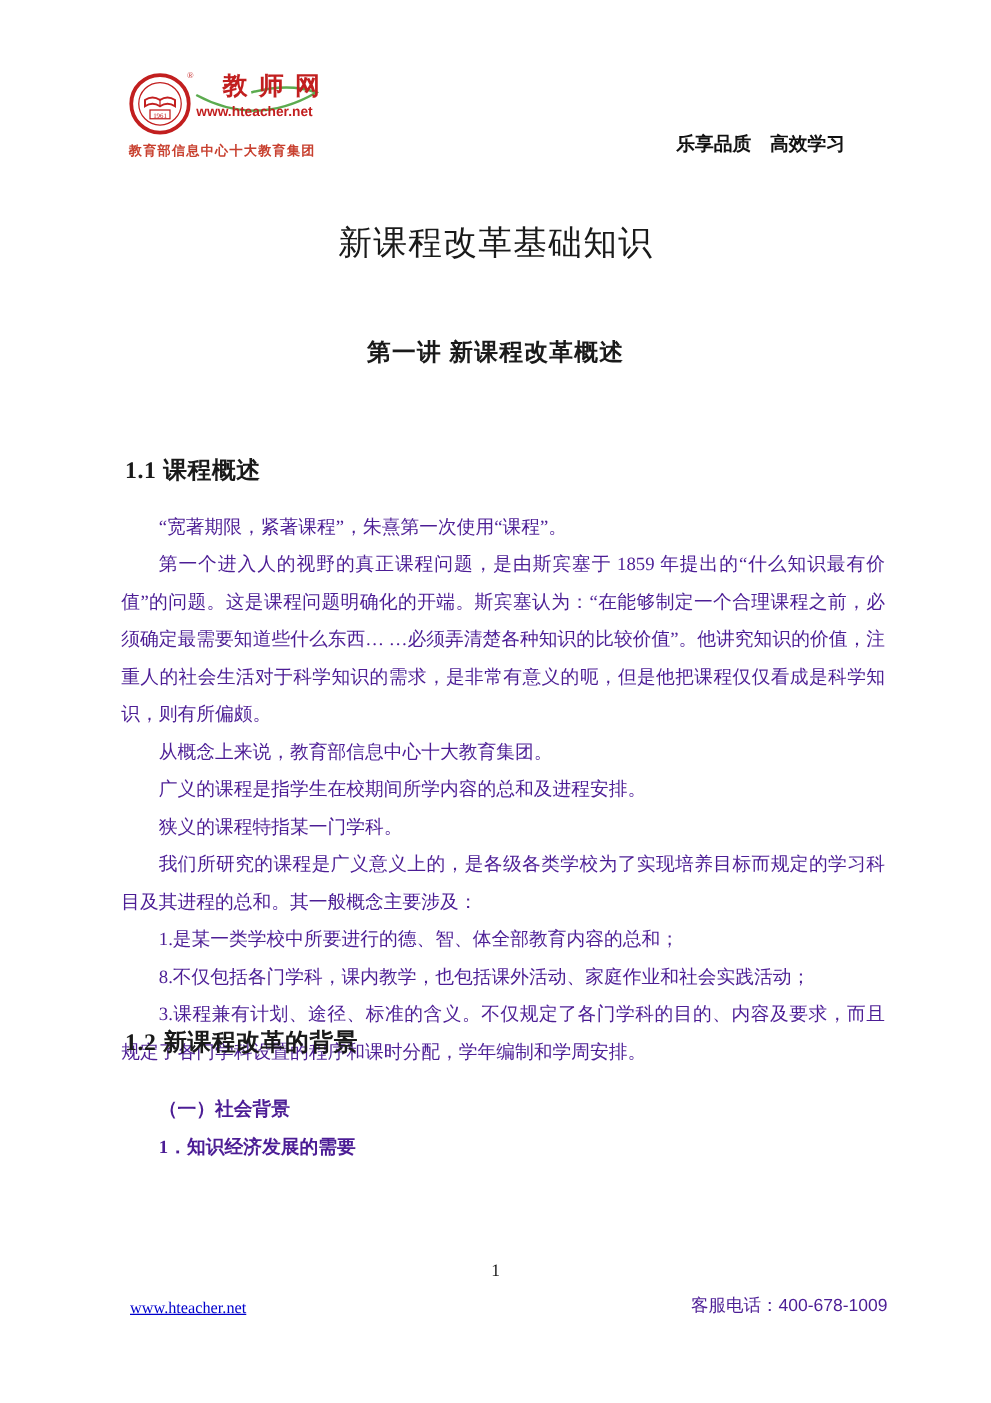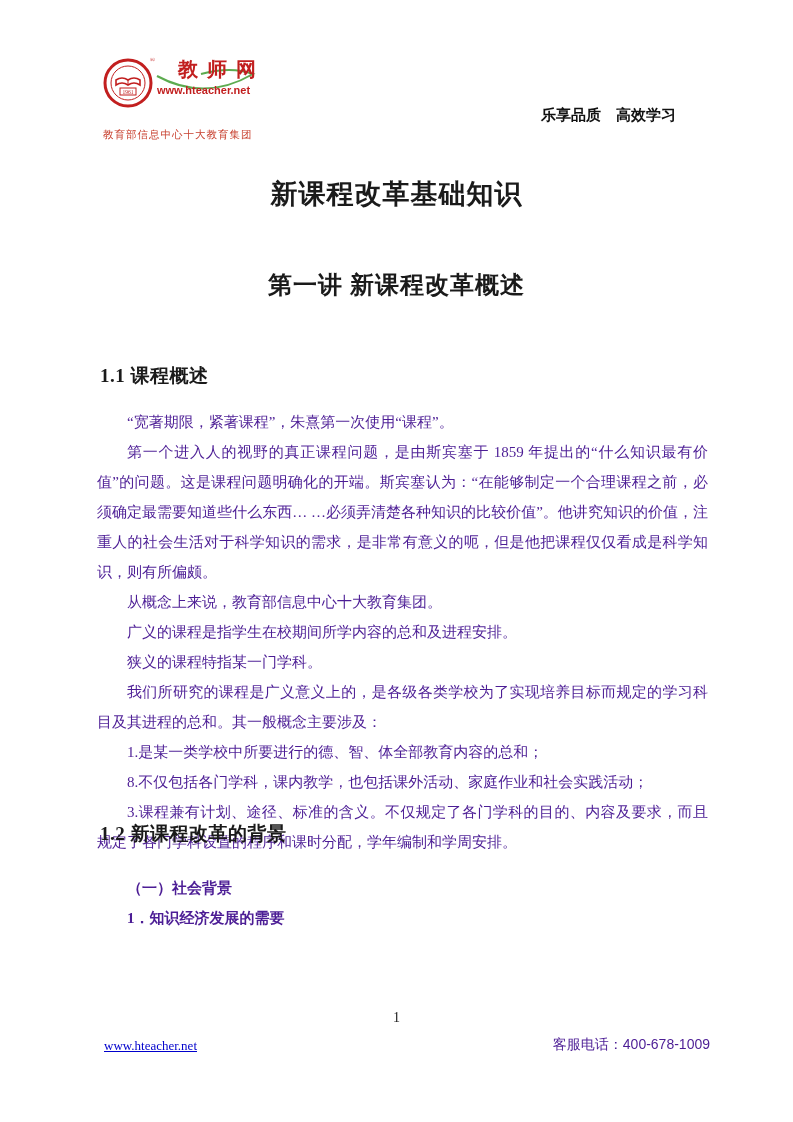--- a/index.html
+++ b/index.html
@@ -25,39 +25,40 @@
     letter-spacing: 9px; white-space: nowrap; line-height: 22px;
     position: relative; z-index: 2; margin-left: 21px;
   }
   .swoosh { position: absolute; left: -4px; top: 10px; z-index: 1; }
   .brand-url {
     color: #c21f1f; font-weight: bold; font-size: 11px;
     font-family: "Liberation Sans", sans-serif; white-space: nowrap;
     margin-top: 4px; position: relative; z-index: 2;
   }
   .org-line {
-    color: #c8402f; font-size: 10.5px; margin-top: 20px;
+    color: #c8402f; font-size: 10.5px; margin-top: 6px;
     font-family: "Liberation Sans", sans-serif; white-space: nowrap;
     letter-spacing: 1px;
+    font-weight: bold;
   }
   .reg-mark { position: absolute; top: -2px; right: -2px; color: #c21f1f; font-size: 7px; }
   .slogan {
     position: absolute; top: 106px; right: 117px;
     font-family: "Liberation Sans", "DejaVu Sans", sans-serif;
     font-weight: bold; font-size: 15px; color: #111; white-space: nowrap; margin-left: 42px;
   }
 
   
   .doc-title {
     position: absolute; top: 176px; left: 0; width: 100%;
-    text-align: center; font-size: 27px; font-weight: bold; letter-spacing: 1px;
+    text-align: center; font-size: 27px; font-weight: normal; letter-spacing: 1px;
   }
   .doc-subtitle {
     position: absolute; top: 269px; left: 0; width: 100%;
-    text-align: center; font-size: 24px; font-weight: bold; letter-spacing: 1px;
+    text-align: center; font-size: 19px; font-weight: bold; letter-spacing: 1px;
   }
   .sec-heading {
     position: absolute; left: 100px;
     font-size: 19px; font-weight: bold; letter-spacing: 0.5px;
   }
   #sec1-heading { top: 363px; }
   #sec2-heading { top: 821px; }
   .body-block { position: absolute; left: 97px; width: 611px; }
   #sec1-body { top: 407px; }
   #sec2-body { top: 873px; }

